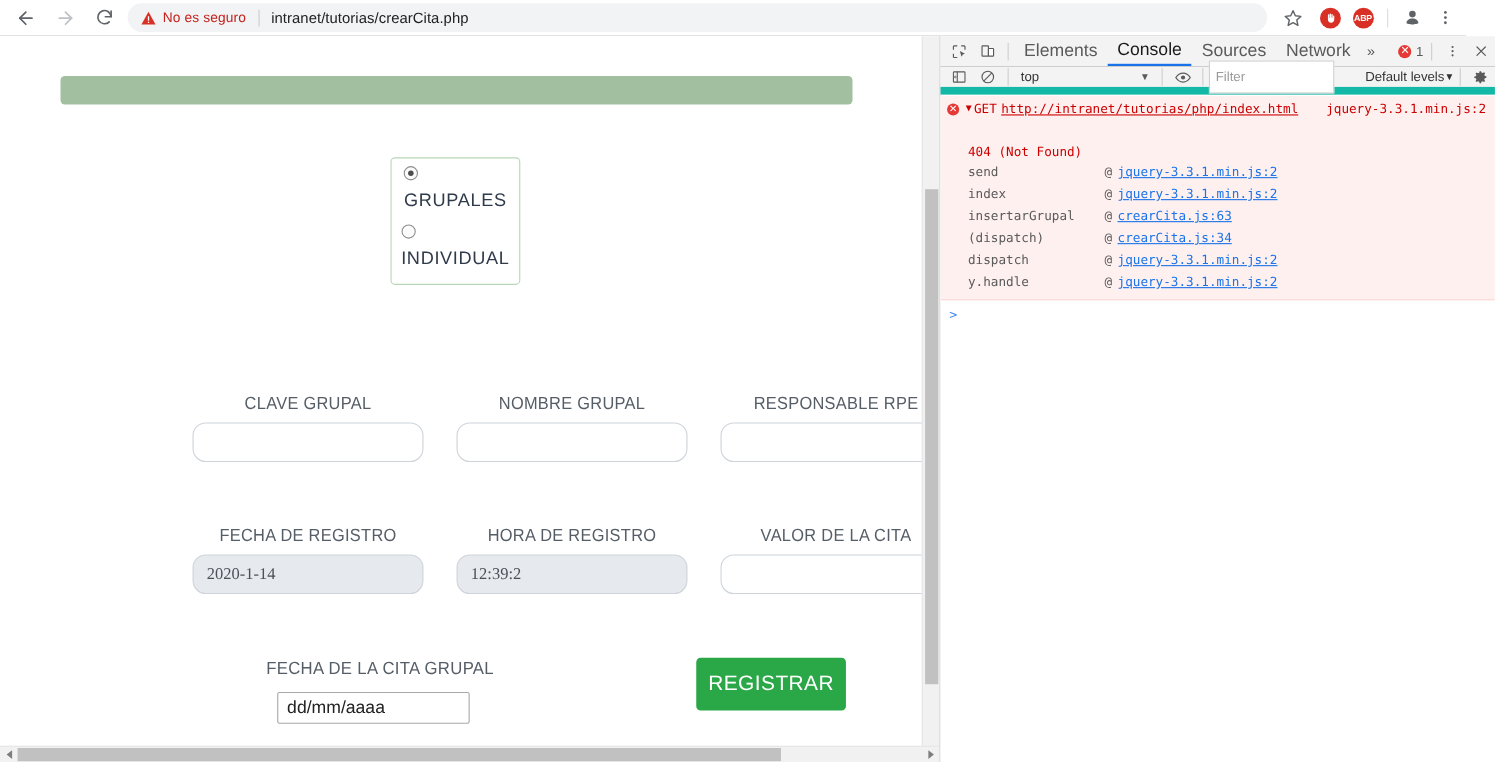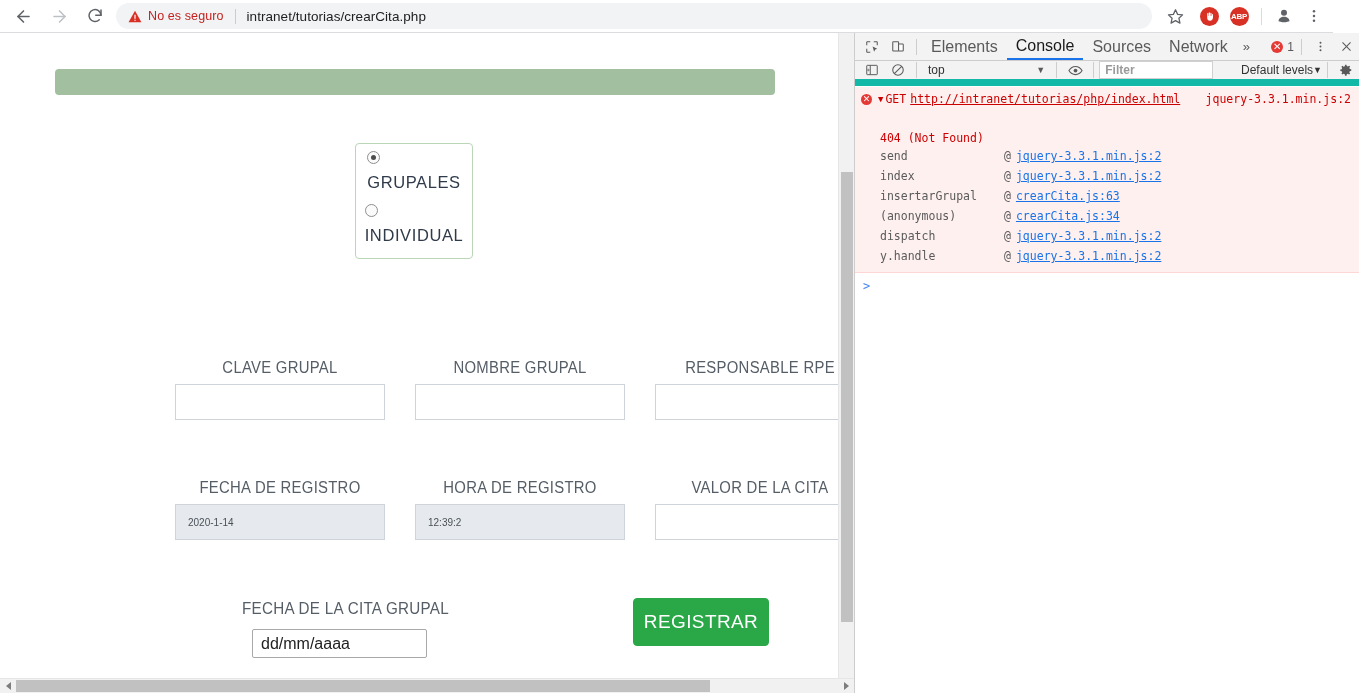--- a/index.html
+++ b/index.html
@@ -95,23 +95,23 @@
 
   
   .field{position:absolute;}
   .field-label{
     font-size:16px;color:#555d66;letter-spacing:.3px;text-align:center;
     white-space:nowrap;font-family:"Liberation Sans",sans-serif;
     transform:scaleX(.93);transform-origin:center;
   }
   .field-input{
     margin-top:7px;height:36px;box-sizing:border-box;border:1px solid #ced4da;
-    border-radius:0;background:#fff;font-size:10px;color:#495057;
+    border-radius:12px;background:#fff;font-size:15px;color:#495057;
     padding:0 12px;display:flex;align-items:center;
-    font-family:Liberation Sans, sans-serif;
+    font-family:Liberation Serif, serif;
   }
   .field-input.readonly{background:#e6eaee;border-color:#ced4da;}
 
   .btn-registrar{
     position:absolute;left:633px;top:565px;width:134px;height:46px;
     background:#2aa746;border:1px solid #2aa746;border-radius:4px;color:#fff;
     font-size:19px;letter-spacing:.4px;display:flex;align-items:center;
     justify-content:center;font-family:"Liberation Sans",sans-serif;
   }
 
@@ -187,23 +187,23 @@
   .dt-filterbar{
     height:25px;display:flex;align-items:center;background:#f3f3f3;
     border-bottom:7px solid #14b8a6;box-sizing:border-box;padding-left:4px;
   }
   .ctx-select{
     display:flex;align-items:center;width:165px;font-size:12px;color:#333;
     padding-left:6px;position:relative;
   }
   .ctx-caret{position:absolute;right:6px;font-size:9px;color:#5a5a5a;}
   .filter-input{
-    width:150px;height:18px;background:#fff;border:1px solid #d0d0d0;
+    width:150px;height:30px;background:#fff;border:1px solid #d0d0d0;
     box-sizing:border-box;font-size:12px;color:#9a9a9a;display:flex;
-    align-items:center;padding-left:5px;margin-left:0;font-weight:bold;
+    align-items:center;padding-left:5px;margin-left:0;
   }
   .levels{
     font-size:12px;color:#333;display:flex;align-items:center;gap:0;
     margin-left:28px;white-space:nowrap;
   }
 
   .console-body{
     position:absolute;left:0;top:54px;right:0;bottom:0;background:#fff;
     font-family:"DejaVu Sans Mono",monospace;overflow:hidden;
   }
@@ -478,21 +478,21 @@
           <span class="stack-fn">index</span>
           <span class="stack-at">@</span>
           <span class="stack-link">jquery-3.3.1.min.js:2</span>
         </div>
         <div class="stack-row">
           <span class="stack-fn">insertarGrupal</span>
           <span class="stack-at">@</span>
           <span class="stack-link">crearCita.js:63</span>
         </div>
         <div class="stack-row">
-          <span class="stack-fn">(anonymous)</span>
+          <span class="stack-fn">(dispatch)</span>
           <span class="stack-at">@</span>
           <span class="stack-link">crearCita.js:34</span>
         </div>
         <div class="stack-row">
           <span class="stack-fn">dispatch</span>
           <span class="stack-at">@</span>
           <span class="stack-link">jquery-3.3.1.min.js:2</span>
         </div>
         <div class="stack-row">
           <span class="stack-fn">y.handle</span>

